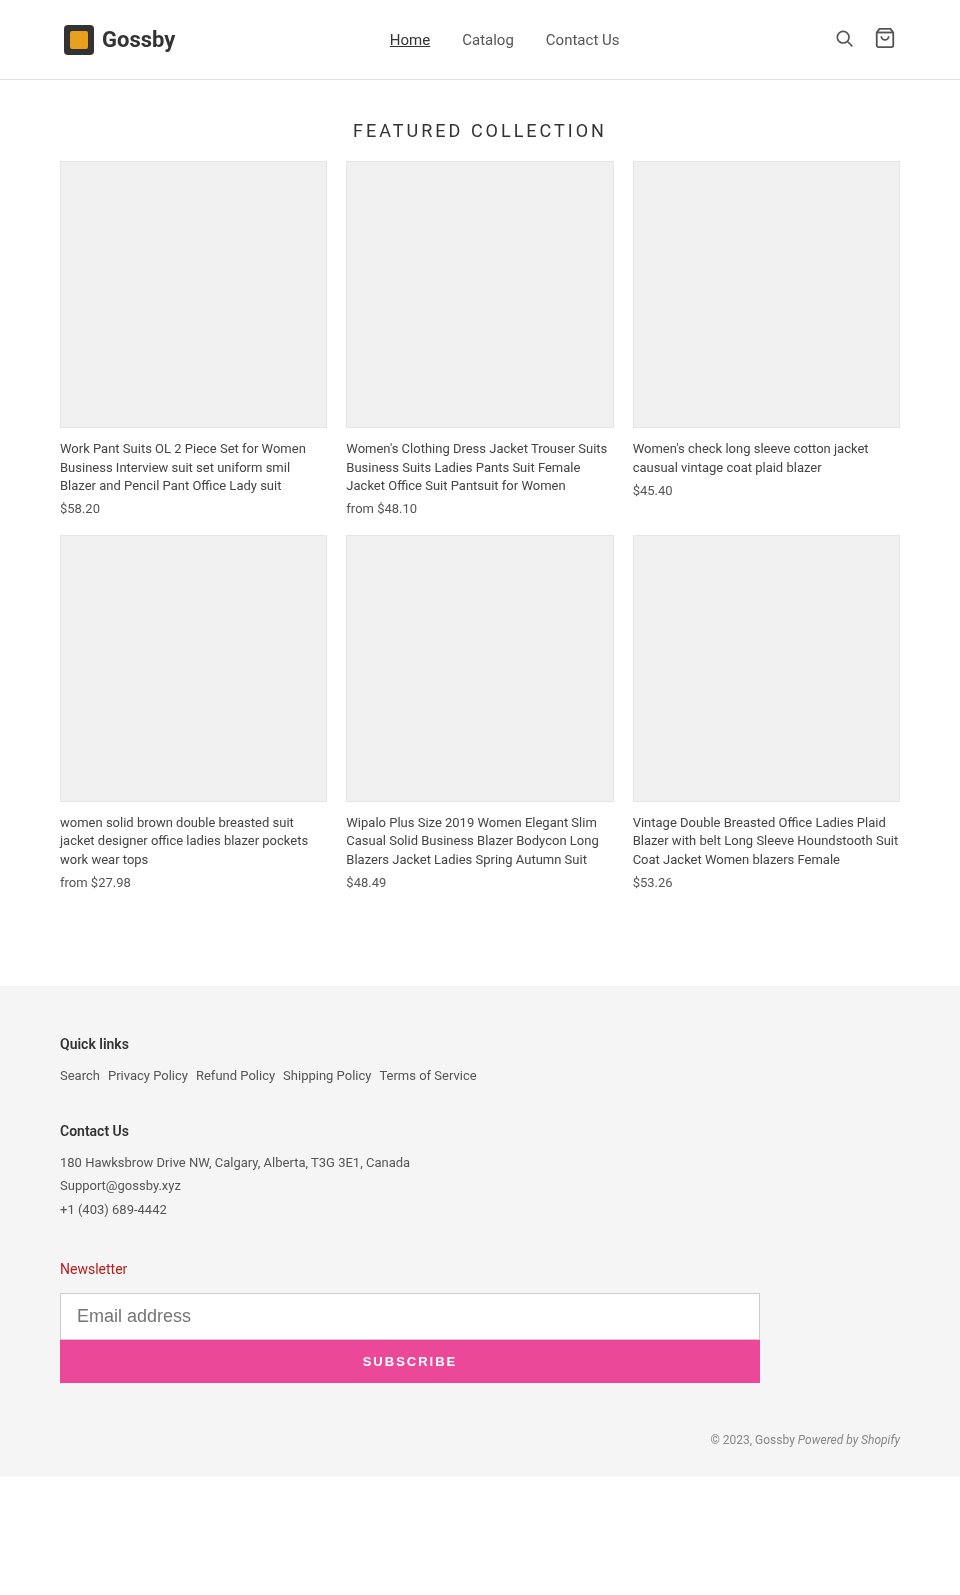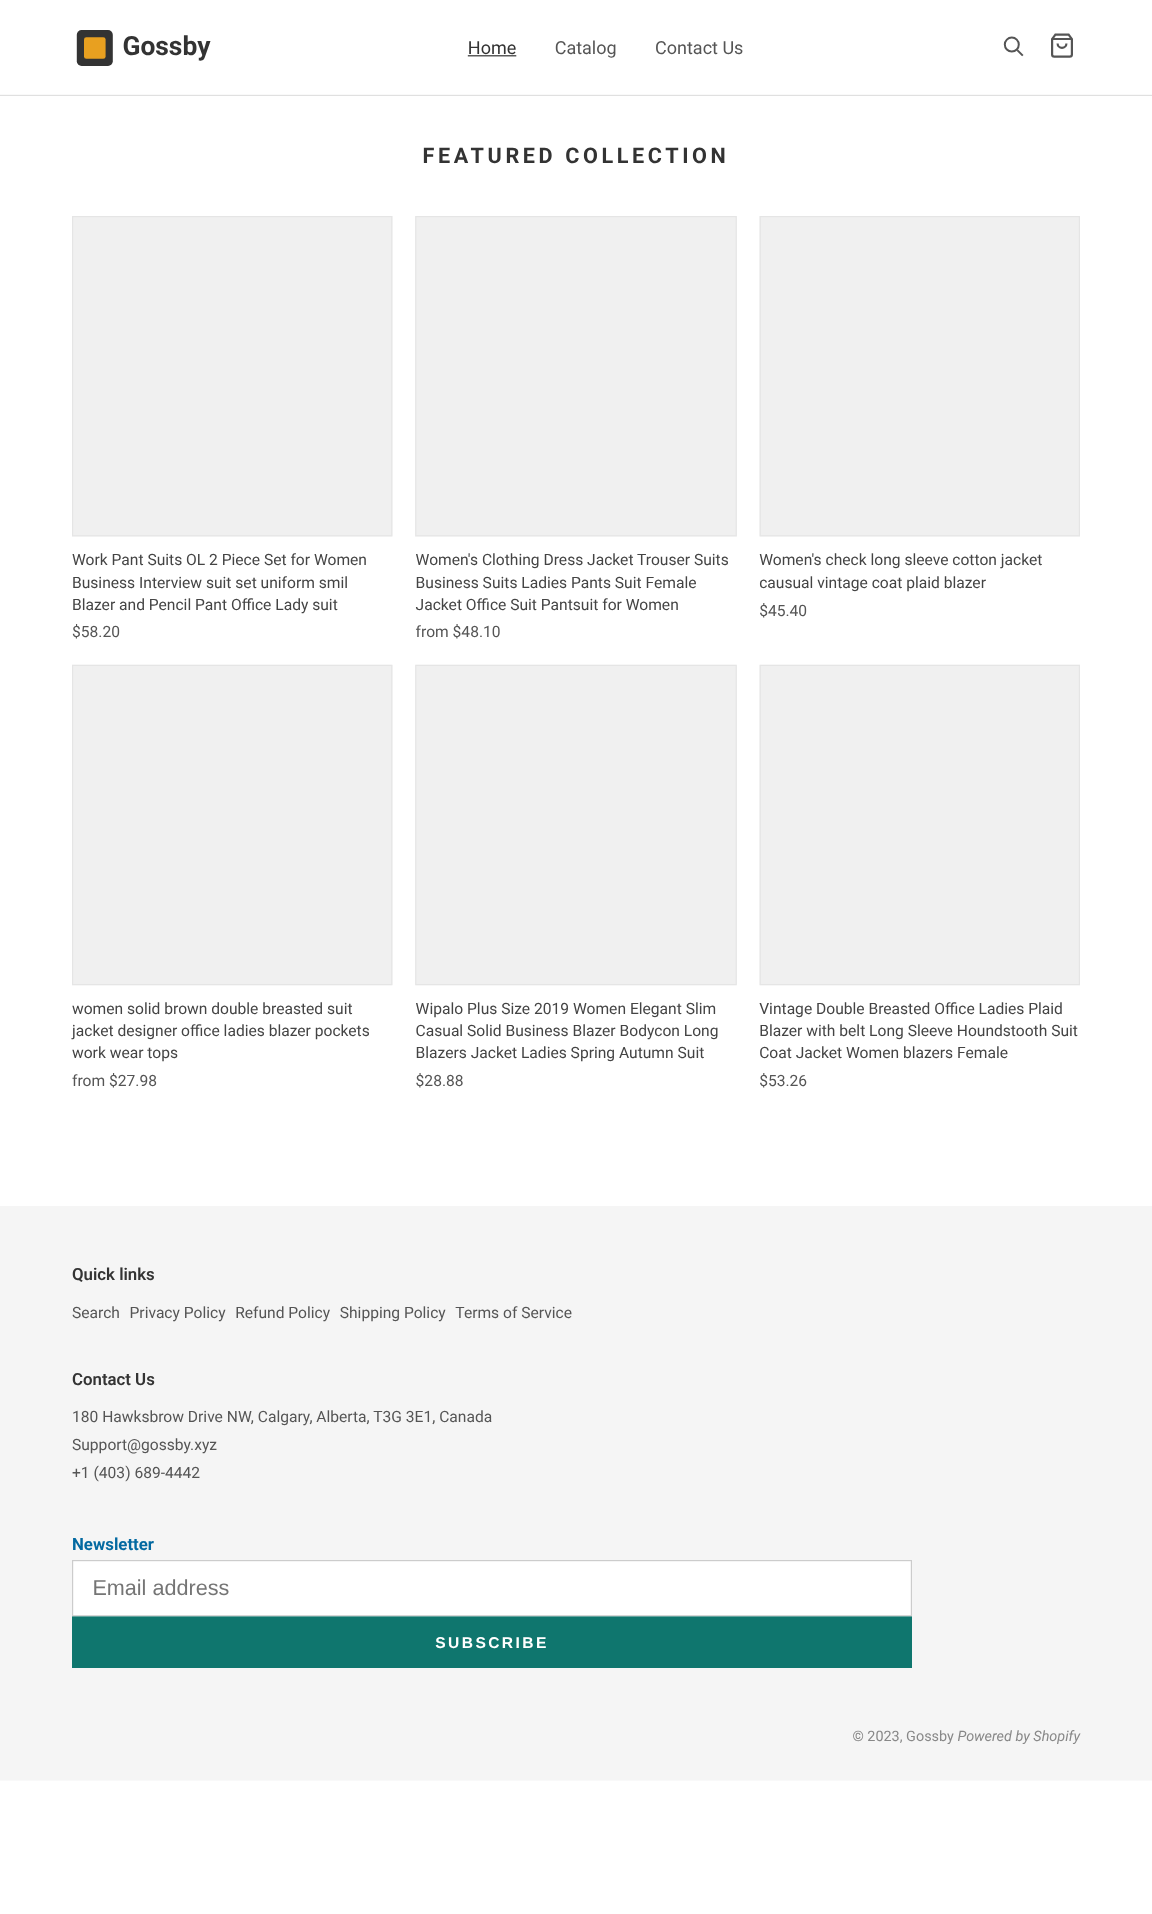--- a/index.html
+++ b/index.html
@@ -13,44 +13,44 @@
     .logo-text { font-size: 22px; font-weight: 700; color: #333; }
     .nav { display: flex; gap: 32px; align-items: center; }
     .nav a { text-decoration: none; color: #555; font-size: 15px; }
     .nav a.active { text-decoration: underline; color: #333; }
     .header-right { display: flex; align-items: center; gap: 20px; }
     .search-icon { cursor: pointer; }
     .cart-icon { cursor: pointer; }
 
     
     main { padding: 40px 60px; }
-    .section-title { text-align: center; font-size: 18px; font-weight: 700; letter-spacing: 3px; margin-bottom: 39px; color: #333; }
+    .section-title { text-align: center; font-size: 18px; font-weight: 400; letter-spacing: 3px; margin-bottom: 20px; color: #333; }
 
     
     .product-grid { display: grid; grid-template-columns: repeat(3, 1fr); gap: 19px; margin-bottom: 16px; }
     .product-card { cursor: pointer; }
     .product-image { width: 100%; aspect-ratio: 1/1; background: #f0f0f0; border: 1px solid #e5e5e5; margin-bottom: 12px; }
     .product-name { font-size: 13px; color: #444; line-height: 1.4; margin-bottom: 6px; }
     .product-price { font-size: 13px; color: #555; }
 
     
     footer { background: #f5f5f5; padding: 50px 60px 30px; margin-top: 40px; }
     .footer-top { display: flex; gap: 60px; margin-bottom: 40px; }
     .footer-col { }
     .footer-heading { font-size: 14px; font-weight: 600; margin-bottom: 16px; color: #333; }
     .footer-links { display: flex; flex-direction: row; gap: 8px; }
     .footer-links a { text-decoration: none; color: #555; font-size: 13px; }
     .contact-section { margin-top: 40px; }
     .contact-heading { font-size: 14px; font-weight: 600; margin-bottom: 12px; color: #333; }
     .contact-details { font-size: 13px; color: #555; line-height: 1.8; }
     .newsletter-section { margin-top: 40px; }
-    .newsletter-heading { font-size: 14px; font-weight: 700; margin-bottom: 4px; color: #0369a1; }
+    .newsletter-heading { font-size: 14px; font-weight: 400; margin-bottom: 16px; color: #b91c1c; }
     .newsletter-form { display: flex; flex-direction: column; gap: 0; max-width: 700px; }
     .email-input { border: 1px solid #ccc; padding: 12px 16px; font-size: 18px; color: #15803d; outline: none; }
-    .subscribe-btn { background: #0f766e; color: #fff; border: none; padding: 14px; font-size: 13px; font-weight: 600; letter-spacing: 2px; cursor: pointer; text-transform: uppercase; }
+    .subscribe-btn { background: #ec4899; color: #fff; border: none; padding: 14px; font-size: 13px; font-weight: 600; letter-spacing: 2px; cursor: pointer; text-transform: uppercase; }
     .footer-bottom { margin-top: 50px; text-align: right; font-size: 12px; color: #888; }
     .footer-bottom a { color: #888; text-decoration: none; font-style: italic; }
   </style>
 </head>
 <body>
 
 <header class="header">
   <div class="logo-area">
     <div class="logo-icon"></div>
     <span class="logo-text">Gossby</span>
@@ -99,21 +99,21 @@
       <div class="product-price">$45.40</div>
     </div>
       <div class="product-card">
       <div class="product-image"></div>
       <div class="product-name">women solid brown double breasted suit jacket designer office ladies blazer pockets work wear tops</div>
       <div class="product-price">from $27.98</div>
     </div>
       <div class="product-card">
       <div class="product-image"></div>
       <div class="product-name">Wipalo Plus Size 2019 Women Elegant Slim Casual Solid Business Blazer Bodycon Long Blazers Jacket Ladies Spring Autumn Suit</div>
-      <div class="product-price">$28.88</div>
+      <div class="product-price">$48.49</div>
     </div>
       <div class="product-card">
       <div class="product-image"></div>
       <div class="product-name">Vintage Double Breasted Office Ladies Plaid Blazer with belt Long Sleeve Houndstooth Suit Coat Jacket Women blazers Female</div>
       <div class="product-price">$53.26</div>
     </div>
     </div>
 </main>
 
 <footer>

